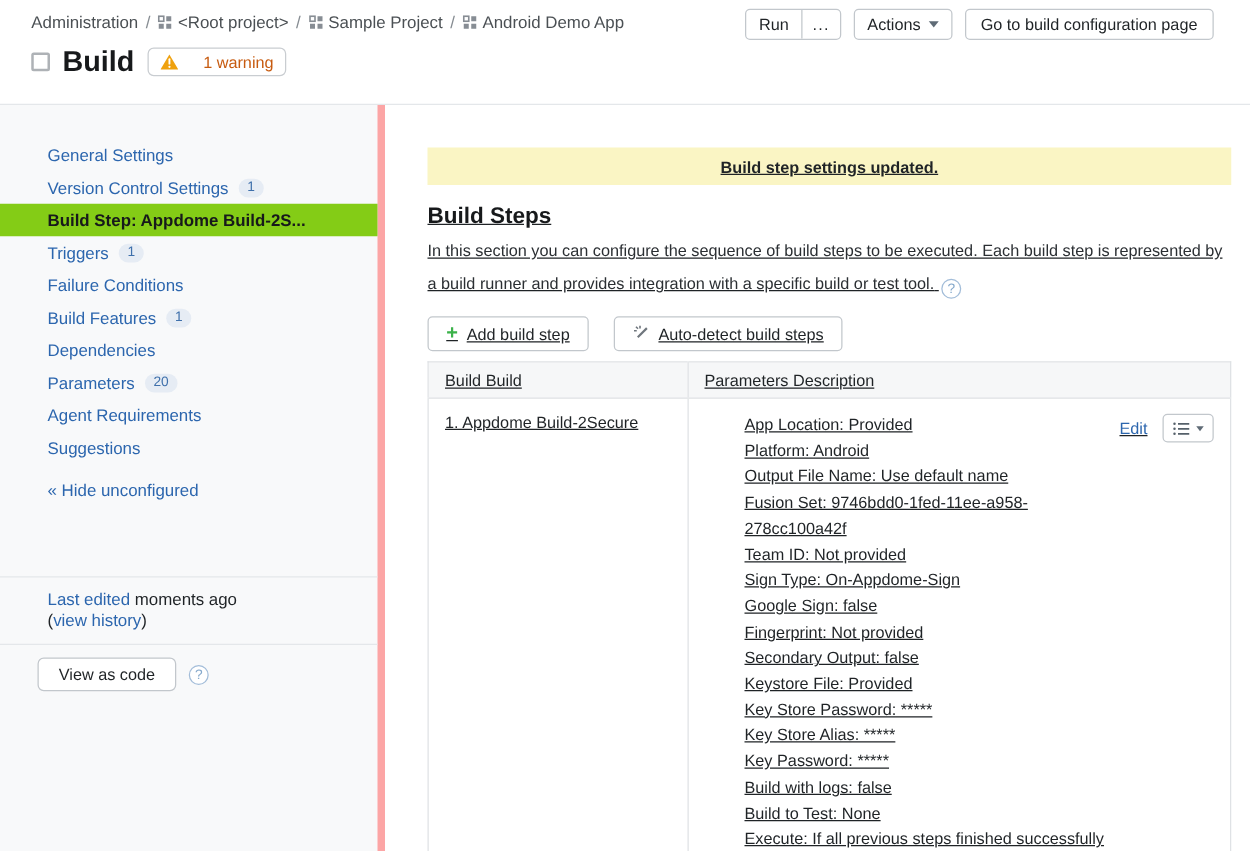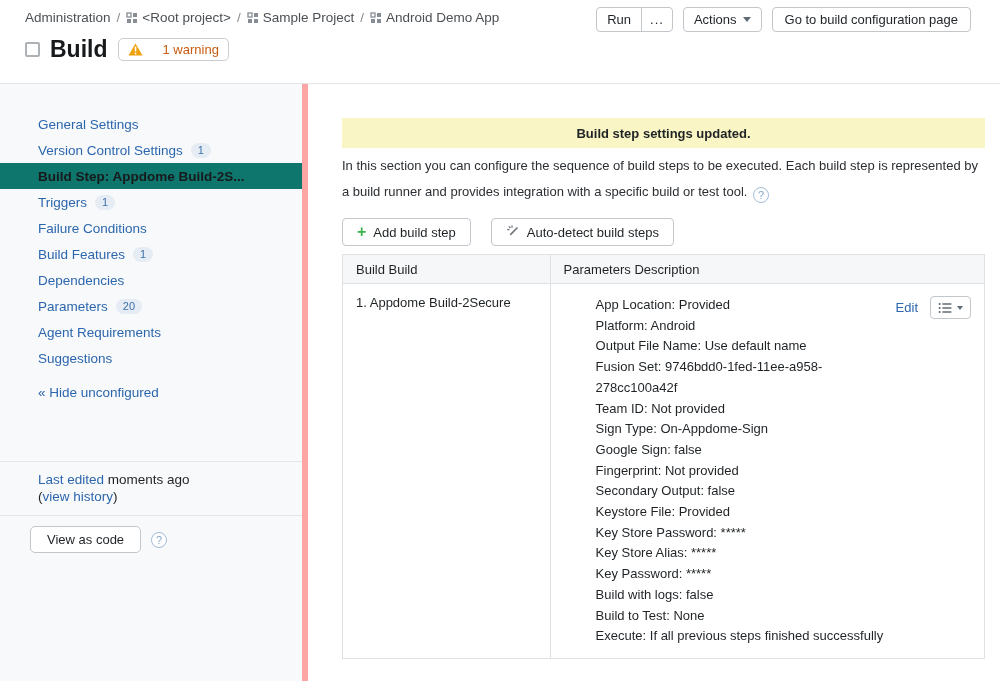--- a/index.html
+++ b/index.html
@@ -29,35 +29,35 @@
                 height:23px; padding:0 9px; cursor:pointer; }
   .warn-badge span { color:#c75b10; font-size:13px; }
   .tri { position:relative; width:15px; height:13px; }
   .tri svg { display:block; }
 
   
   .body { display:flex; height:597px; }
   .sidebar { width:308px; background:#f8f9fa; border-right:6px solid #fca5a5; padding-top:27px;
              display:flex; flex-direction:column; font-size:13.5px; }
   .nav-item { display:flex; align-items:center; height:26px; padding-left:38px; color:#2c66ae; cursor:pointer; }
-  .nav-item.selected { background:#0f766e; color:#17191b; font-weight:bold; }
+  .nav-item.selected { background:#84cc16; color:#17191b; font-weight:bold; }
   .badge { margin-left:8px; background:#e6ecf4; color:#3f70ab; border-radius:9px; font-size:11px;
            padding:2px 7px; line-height:1; font-weight:normal; }
   .hide-link { margin-top:8px; padding-left:38px; height:26px; display:flex; align-items:center; color:#2c66ae; cursor:pointer; }
   .side-spacer { height:56px; }
   .side-div { border-top:1px solid #e4e7ea; margin:0 0 0 0; }
   .edited-block { padding:9px 20px 10px 38px; font-size:13.5px; line-height:17px; color:#1f2326; }
   .edited-block a { color:#2c66ae; text-decoration:none; cursor:pointer; }
   .code-row { display:flex; align-items:center; gap:10px; padding:10px 0 0 30px; }
   .btn-code { padding:0 16px; height:27px; border-radius:5px; }
   .help-ic { display:inline-flex; width:16px; height:16px; border:1px solid #a3bdd9; border-radius:50%;
              color:#86a9cc; font-size:11px; align-items:center; justify-content:center; cursor:pointer; background:#fff; }
 
   
-  .main { flex:1; padding:34px 15px 0 34px; }
+  .main { flex:1; padding:34px 15px 0 34px;text-decoration:underline; }
   .banner { background:#faf5c4; height:30px; display:flex; align-items:center; justify-content:center;
             font-size:13px; font-weight:bold; color:#1f2326; }
   .section-title { margin-top:14px; font-size:18px; font-weight:bold; color:#17191b; }
   .section-desc { margin-top:5px; font-size:13px; line-height:26px; color:#2b2f33; max-width:692px; }
   .section-desc .help-ic { vertical-align:-3px; margin-left:2px; }
   .action-row { margin-top:13px; display:flex; gap:20px; }
   .btn-add, .btn-auto { height:28px; padding:0 14px; gap:7px; font-size:13px; border-radius:4px; }
   .plus-ic { color:#3bb24a; font-size:16px; font-weight:bold; line-height:1; }
   .wand-ic { display:inline-block; width:14px; height:14px; }
 
@@ -192,20 +192,21 @@
     </div>
     <div class="side-div"></div>
     <div class="code-row">
       <div class="btn btn-code">View as code</div>
       <span class="help-ic">?</span>
     </div>
   </div>
 
   <div class="main">
     <div class="banner">Build step settings updated.</div>
+    <div class="section-title">Build Steps</div>
     <div class="section-desc"><span>In this section you can configure the sequence of build steps to be executed. Each build step is represented by a build runner and provides integration with a specific build or test tool.</span> <span class="help-ic">?</span></div>
 
     <div class="action-row">
       <div class="btn btn-add">
         <span class="plus-ic">+</span>
         <span>Add build step</span>
       </div>
       <div class="btn btn-auto">
         <span class="wand-ic">
           <svg width="14" height="14" viewBox="0 0 14 14">

